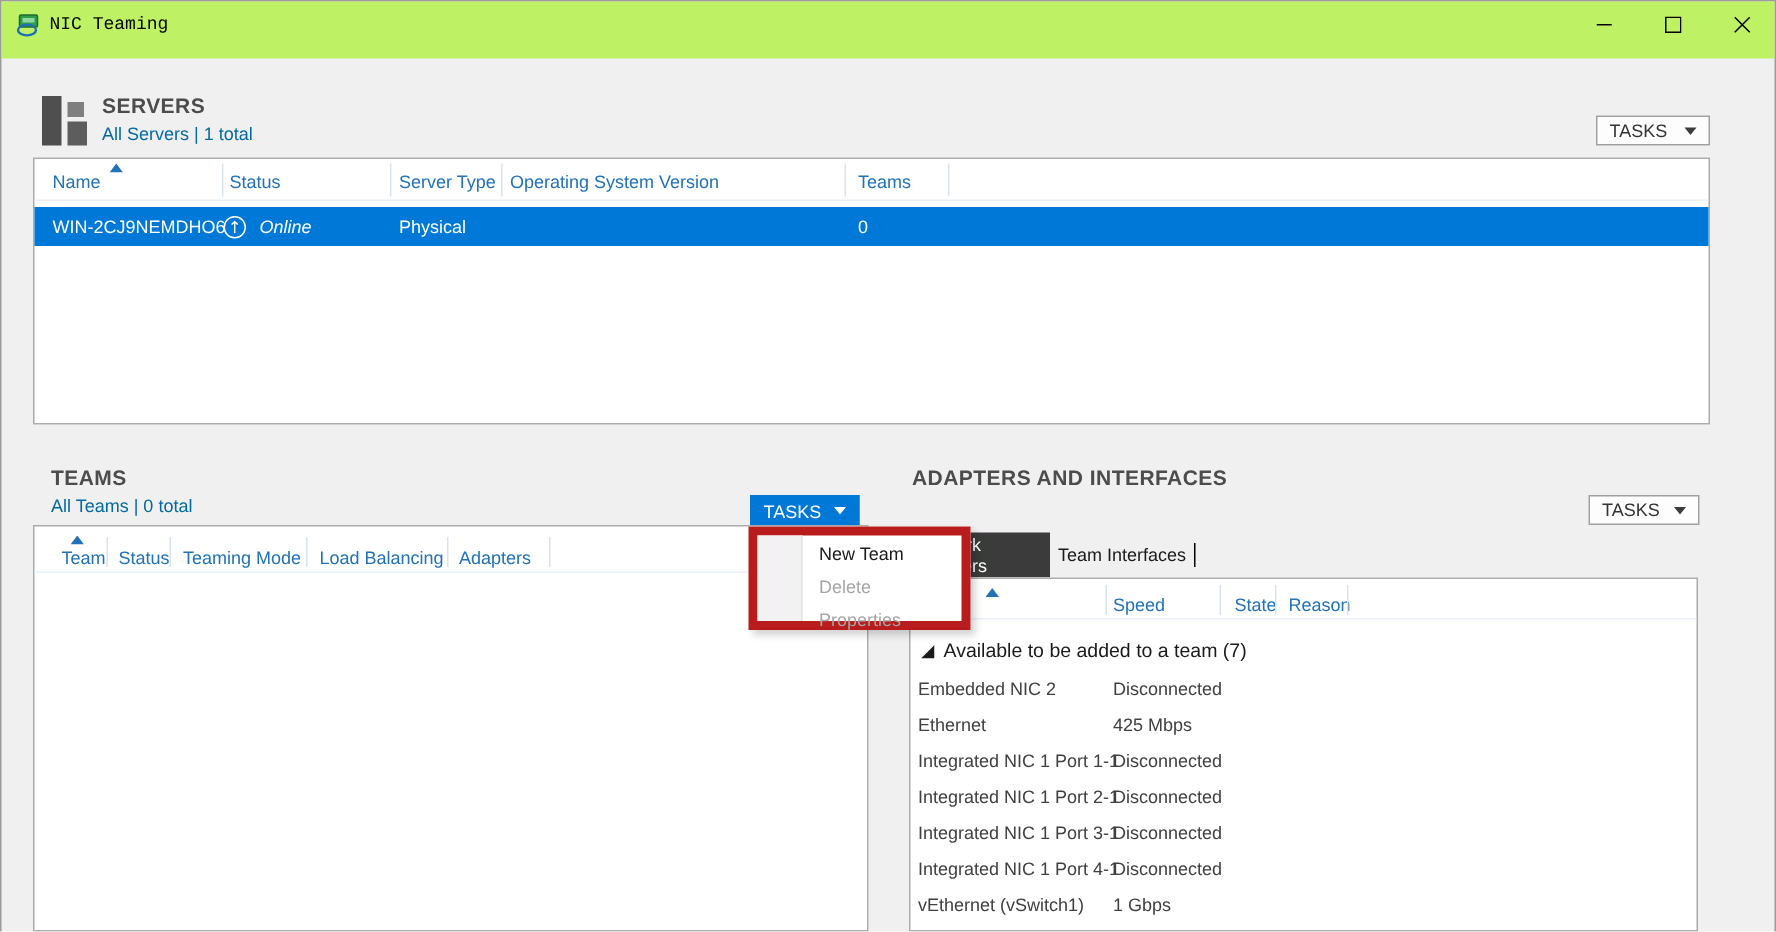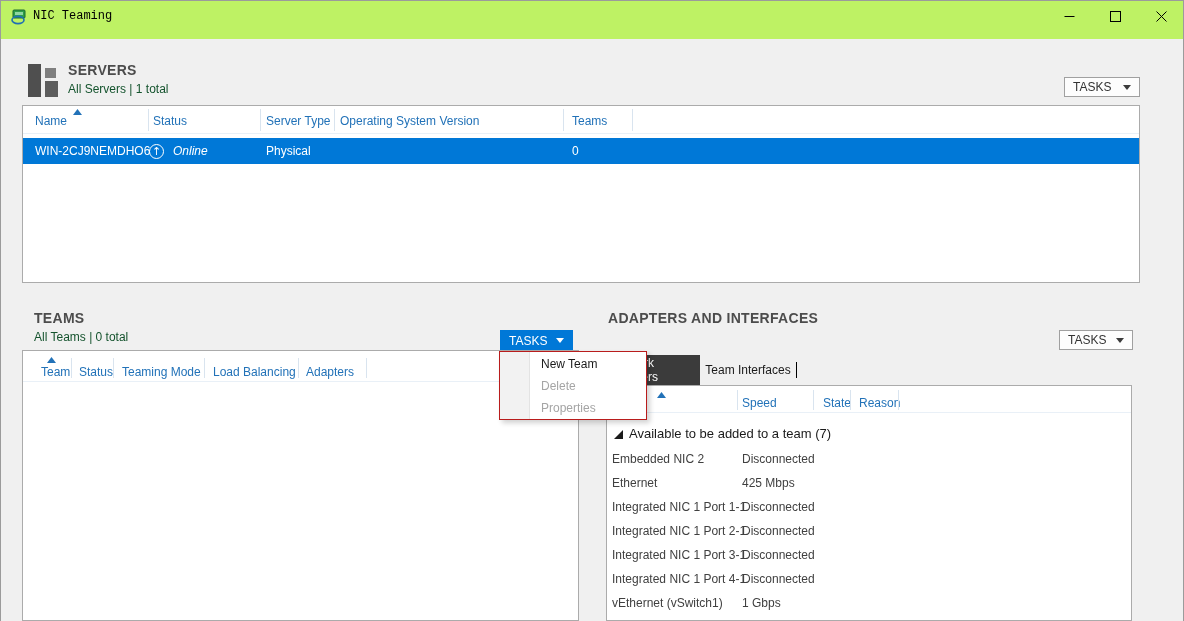--- a/index.html
+++ b/index.html
@@ -10,21 +10,21 @@
 
   
   .titlebar { position:absolute; left:1px; right:1px; top:1px; height:38px; background:#bef264;font-family:Liberation Mono, monospace; }
   .app-icon { position:absolute; left:10px; top:8px; width:17px; height:16px; }
   .title-text { position:absolute; left:32px; top:8px; font-size:12px; color:#000; }
   .win-btn { position:absolute; top:0; width:46px; height:31px; display:flex; align-items:center; justify-content:center; background:transparent; border:none; cursor:default; }
   .win-btn.min { left:1045px; } .win-btn.max { left:1091px; } .win-btn.close { left:1137px; }
 
   
   .sec-title { position:absolute; font-size:14px; font-weight:bold; color:#4c4c4c; letter-spacing:.3px; }
-  .sec-sub   { position:absolute; font-size:12px; color:#14532d; }
+  .sec-sub   { position:absolute; font-size:12px; color:#0369a1; }
   .servers-glyph { position:absolute; left:28px; top:64px; width:34px; height:33px; }
   .servers-glyph .b1 { position:absolute; left:0; top:0; width:13px; height:33px; background:#4f4f4f; }
   .servers-glyph .b2 { position:absolute; left:17px; top:4px; width:11px; height:10px; background:#7f7f7f; }
   .servers-glyph .b3 { position:absolute; left:17px; top:17px; width:13px; height:16px; background:#5d5d5d; }
 
   
   .tasks-btn { position:absolute; width:76px; height:20px; background:#fdfdfd; border:1px solid #a0a0a0;
                font-size:12px; color:#333; display:flex; align-items:center; justify-content:space-between;
                padding:0 8px; cursor:default; }
   .tasks-btn.blue { background:#0078d7; border:1px solid #0078d7; color:#fff; width:73px; height:21px; }
@@ -44,21 +44,21 @@
   .server-row span { position:absolute; top:6px; white-space:nowrap; }
   .status-icon { position:absolute; left:126px; top:5px; width:15px; height:15px; border:1px solid #fff;
                  border-radius:50%; color:#fff; font-size:11px; line-height:14px; text-align:center;
                  font-family:"DejaVu Sans", sans-serif; }
 
   
   .teams-table { left:22px; top:350px; width:557px; height:271px; }
 
   
   .tasks-menu { position:absolute; left:499px; top:351px; width:148px; height:69px; background:#fff;
-                border:1px solid #b91c1c; z-index:60; box-shadow:3px 3px 5px rgba(0,0,0,.18); }
+                border:6px solid #b91c1c; z-index:60; box-shadow:3px 3px 5px rgba(0,0,0,.18); }
   .menu-gutter { position:absolute; left:0; top:0; bottom:0; width:30px; background:#f2f2f2; border-right:1px solid #e3e3e3; }
   .menu-item { position:absolute; left:31px; right:1px; height:22px; font-size:12px; color:#1a1a1a;
                padding-left:10px; line-height:22px; cursor:default; }
   .menu-item.disabled { color:#a5a5a5; }
 
   
   .adapters-panel { position:absolute; left:606px; top:355px; width:526px; height:266px; }
   .tabstrip { position:absolute; left:0; top:0; right:0; height:30px; background:#f0f0f0; }
   .tab { position:absolute; top:0; height:30px; display:flex; align-items:center; justify-content:center;
          font-size:12px; color:#1a1a1a; cursor:default; }

